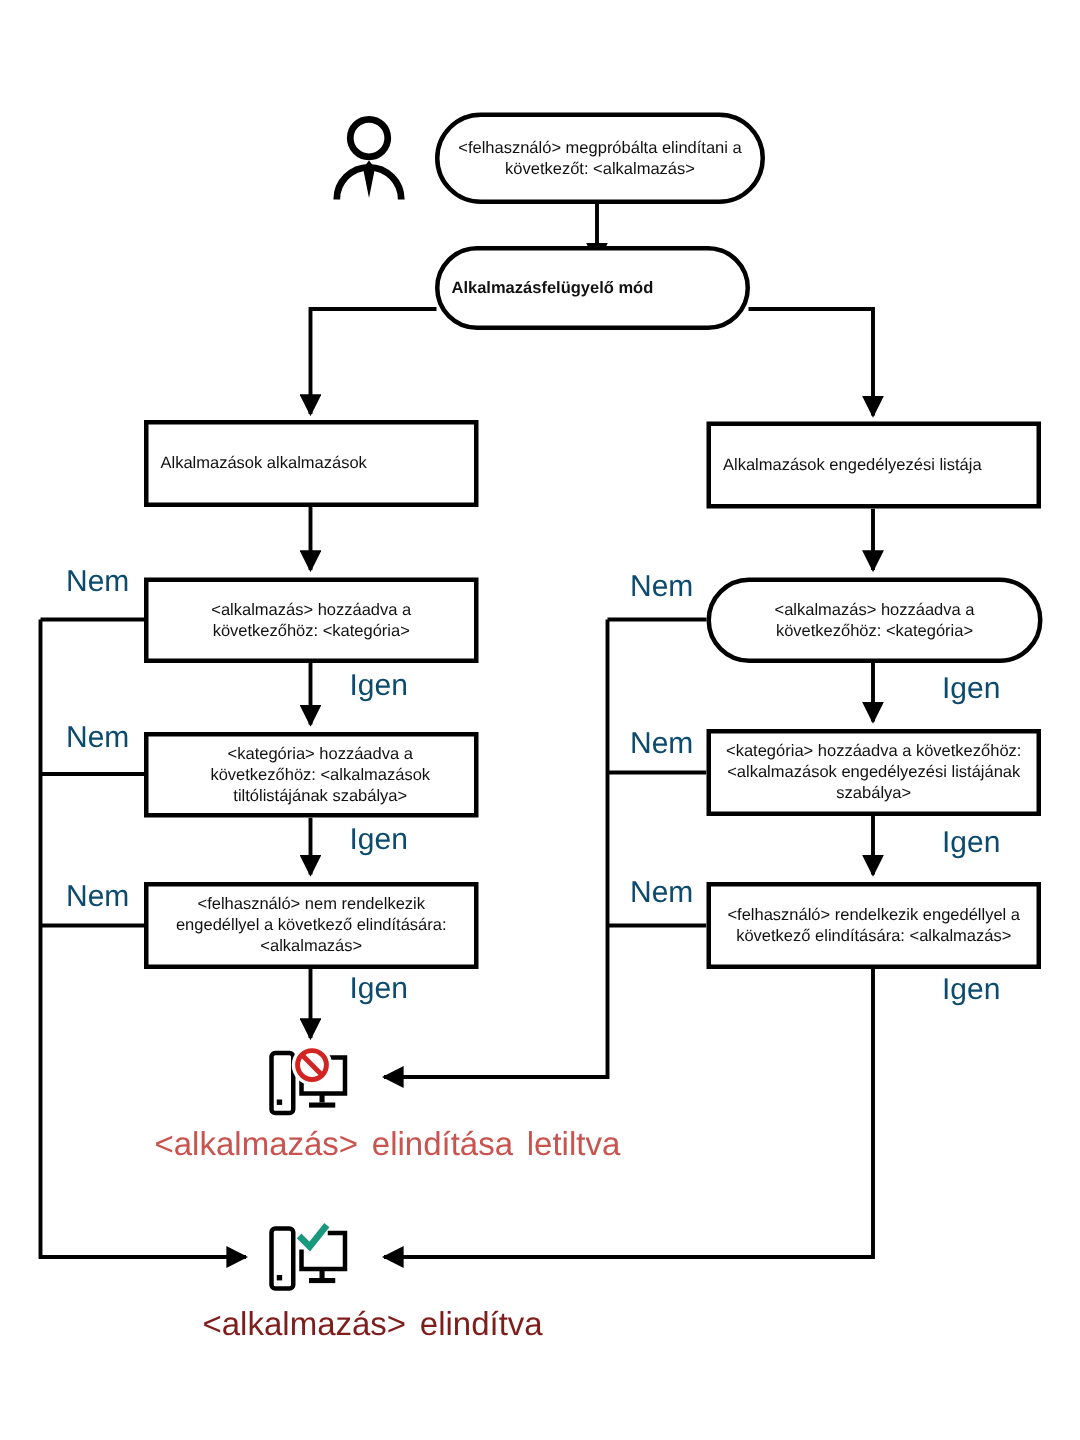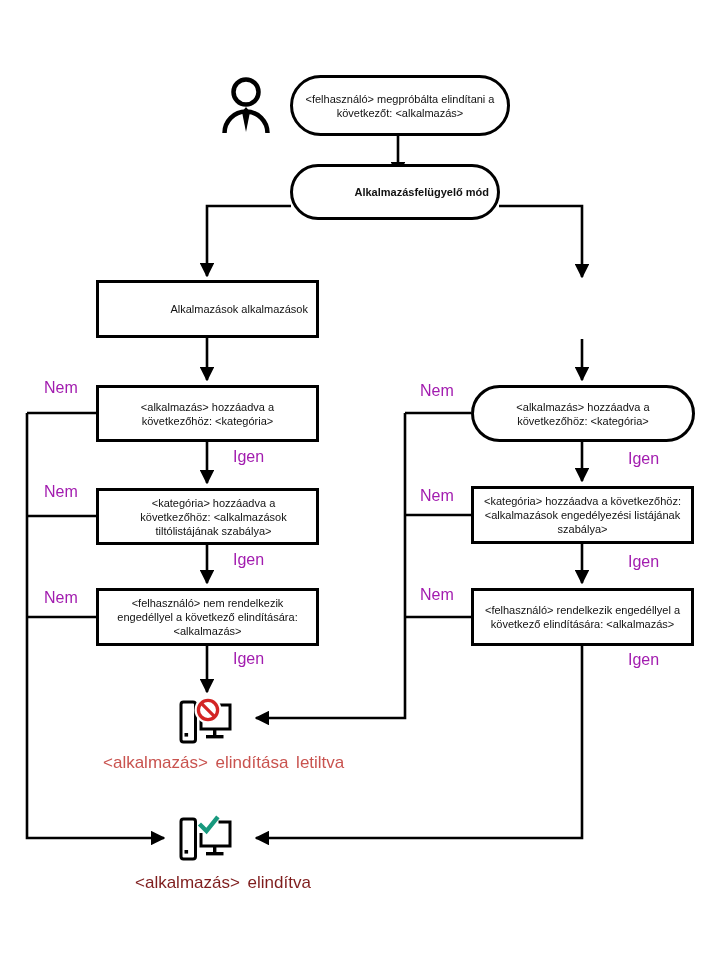--- a/index.html
+++ b/index.html
@@ -9,35 +9,35 @@
     background:#ffffff;
     font-family:"Liberation Sans", sans-serif;
     overflow:hidden;
   }
   svg.connectors{position:absolute;left:0;top:0;width:720px;height:960px;}
   .node{
     position:absolute;
     box-sizing:border-box;
     border:3px solid #000;
     background:#fff;
-    display:flex;align-items:center;justify-content:flex-end;
+    display:flex;align-items:center;justify-content:flex-start;
     text-align:center;
     font-size:11px;line-height:14px;color:#111;
     padding:4px 8px;
   }
   .ellipse{border-radius:31px;}
   .stadium{border-radius:29px;}
   .lbl{
     position:absolute;
-    font-size:16px;color:#a21caf;line-height:20px;
+    font-size:20px;color:#0c4a6e;line-height:20px;
     white-space:nowrap;
   }
   .result{
     position:absolute;
-    font-size:17px;line-height:21px;
+    font-size:22px;line-height:21px;
     white-space:nowrap;
     word-spacing:3px;
   }
   .result.blocked{color:#c9534f;}
   .result.allowed{color:#7f1d1d;}
   .icon-abs{position:absolute;}
 </style>
 </head>
 <body>
 
@@ -91,20 +91,23 @@
   </div>
 
   <div class="node" style="left:96px;top:488px;width:223px;height:57px;padding-left:20px;">
     <span>&lt;kategória&gt; hozzáadva a következőhöz: &lt;alkalmazások tiltólistájának szabálya&gt;</span>
   </div>
 
   <div class="node" style="left:96px;top:588px;width:223px;height:58px;">
     <span>&lt;felhasználó&gt; nem rendelkezik engedéllyel a következő elindítására: &lt;alkalmazás&gt;</span>
   </div>
 
+  <div class="node" style="left:471px;top:281px;width:223px;height:58px;">
+    <span>Alkalmazások engedélyezési listája</span>
+  </div>
 
   <div class="node stadium" style="left:471px;top:385px;width:224px;height:57px;">
     <span>&lt;alkalmazás&gt; hozzáadva a következőhöz: &lt;kategória&gt;</span>
   </div>
 
   <div class="node" style="left:471px;top:486px;width:223px;height:58px;">
     <span>&lt;kategória&gt; hozzáadva a következőhöz: &lt;alkalmazások engedélyezési listájának szabálya&gt;</span>
   </div>
 
   <div class="node" style="left:471px;top:588px;width:223px;height:58px;">

